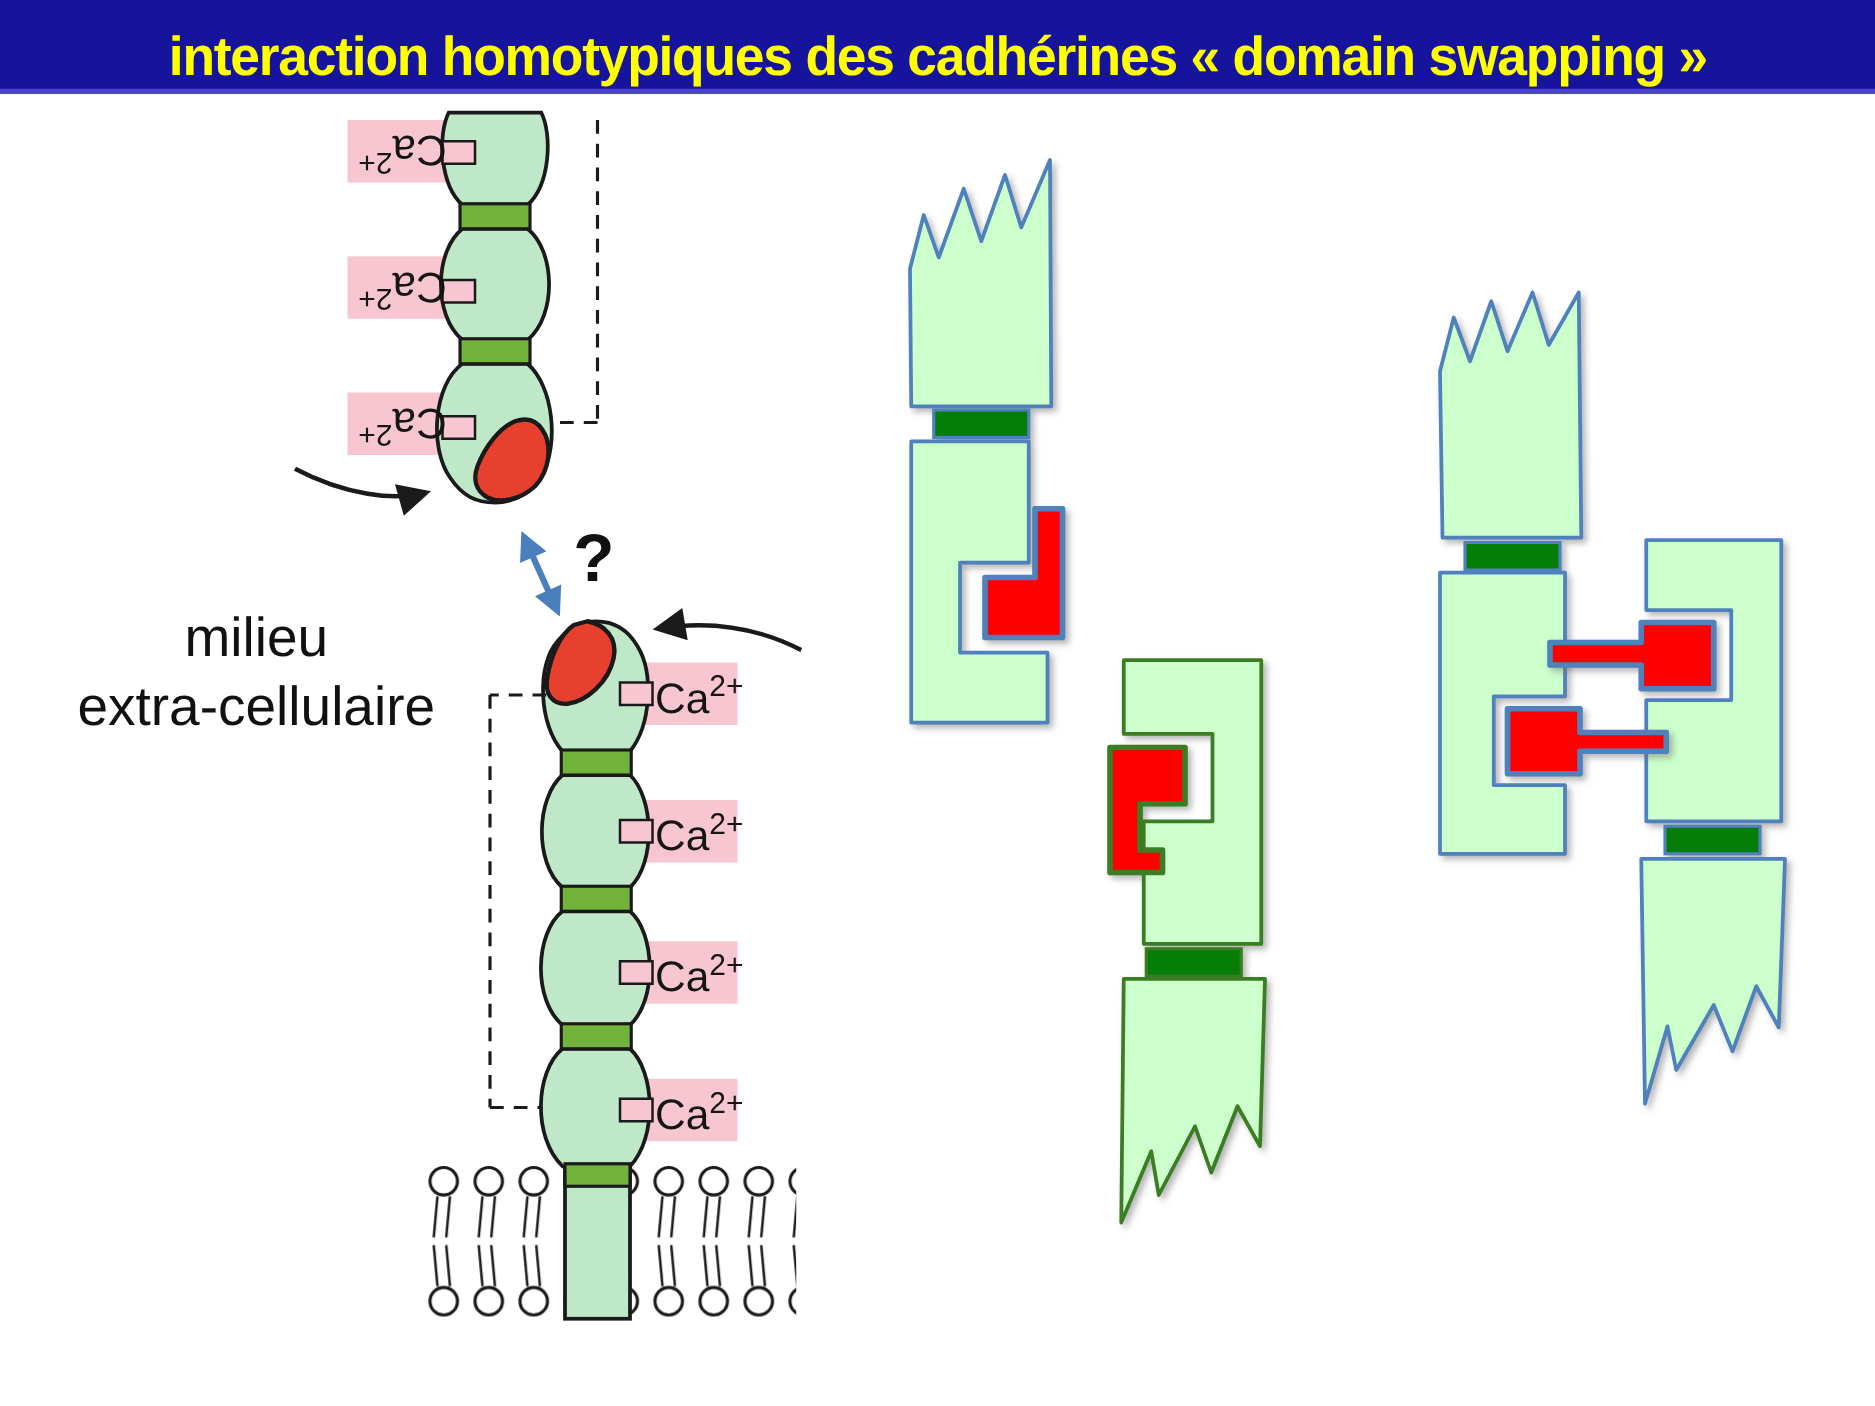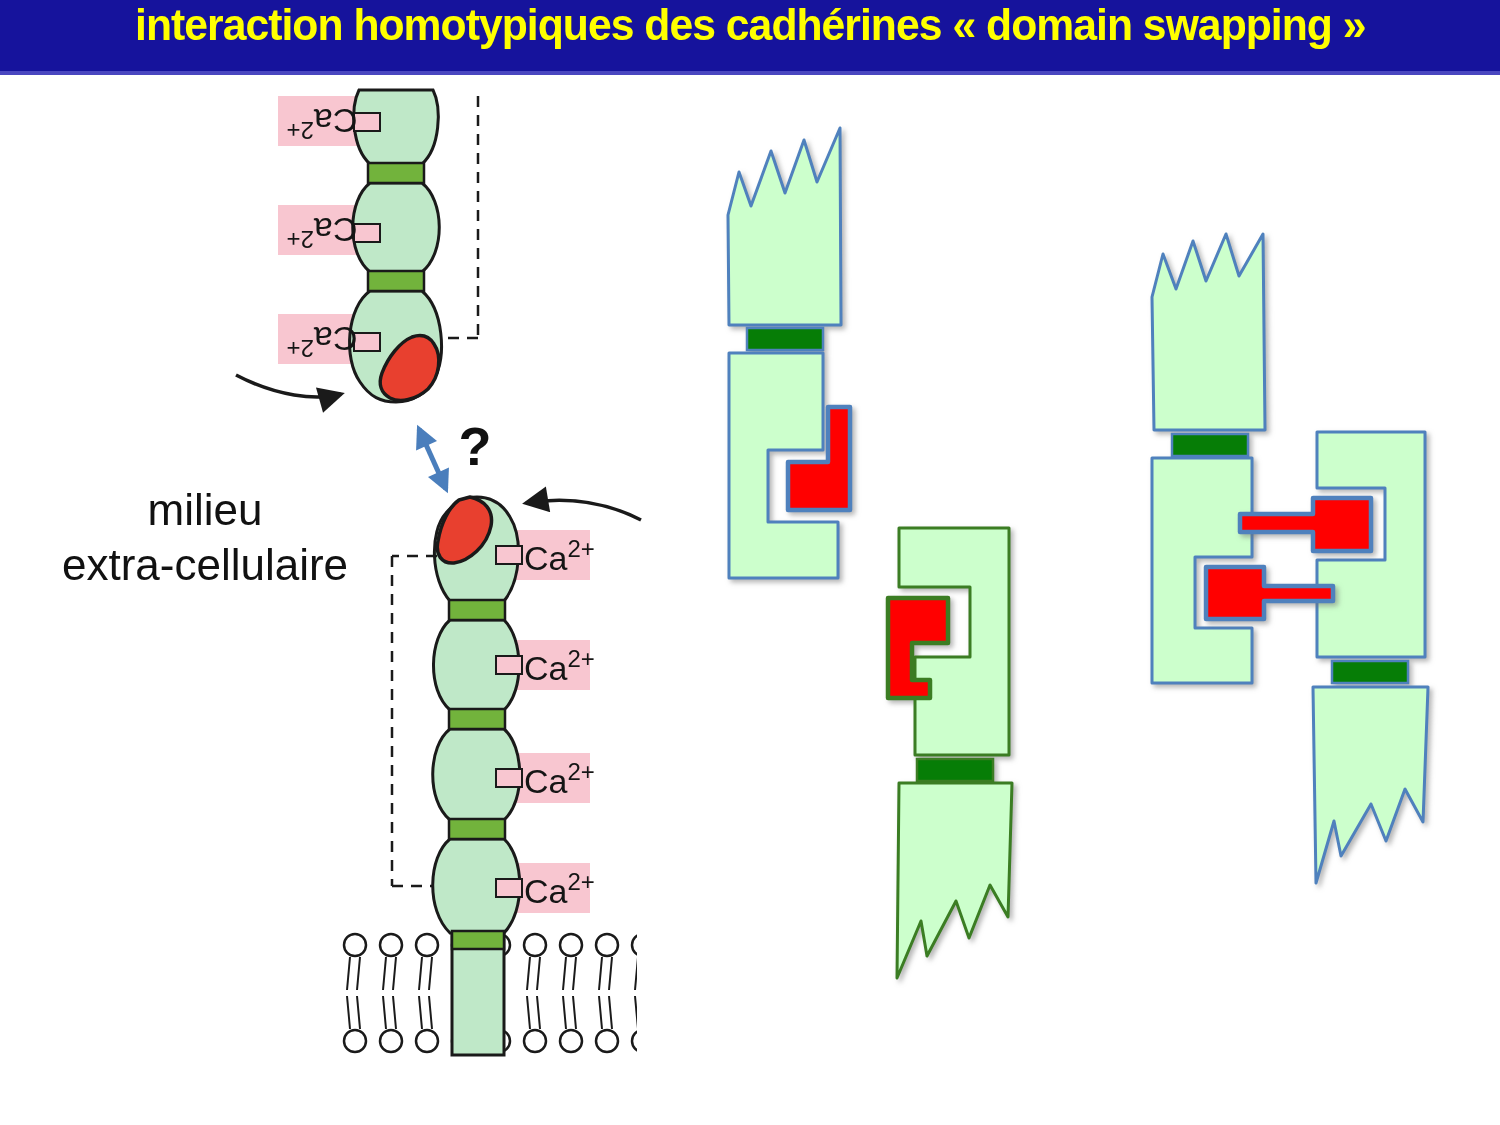--- a/index.html
+++ b/index.html
@@ -1,19 +1,19 @@
 <!DOCTYPE html>
 <html><head>
 <meta charset="utf-8">
 <style>
   html,body{margin:0;padding:0;background:#ffffff;}
   #slide{position:relative;width:1500px;height:1125px;background:#ffffff;overflow:hidden;
          font-family:"Liberation Sans",sans-serif;}
   #titlebar{position:absolute;left:0;top:0;width:100%;height:71px;background:#16139c;
-            border-bottom:4px solid #4a47c0;display:flex;align-items:flex-start;justify-content:center;}
+            border-bottom:4px solid #4a47c0;display:flex;align-items:flex-end;justify-content:center;}
   #titlebar .ttl{color:#ffff00;font-size:44px;font-weight:bold;letter-spacing:-1px;
                  white-space:nowrap;transform:scaleX(.97);}
   svg{position:absolute;left:0;top:0;}
   
   .scan-body{fill:#bfe8c8;stroke:#1a1a1a;stroke-width:3;}
   .scan-band{fill:#72b33c;stroke:#1a1a1a;stroke-width:2.5;}
   .scan-pink{fill:#f8c6d0;}
   .scan-tab{fill:#f8c6d0;stroke:#1a1a1a;stroke-width:2;}
   .scan-red{fill:#e8402f;stroke:#1a1a1a;stroke-width:3.5;stroke-linejoin:round;}
   .dash{stroke:#1a1a1a;stroke-width:2.5;stroke-dasharray:11 8;fill:none;}

